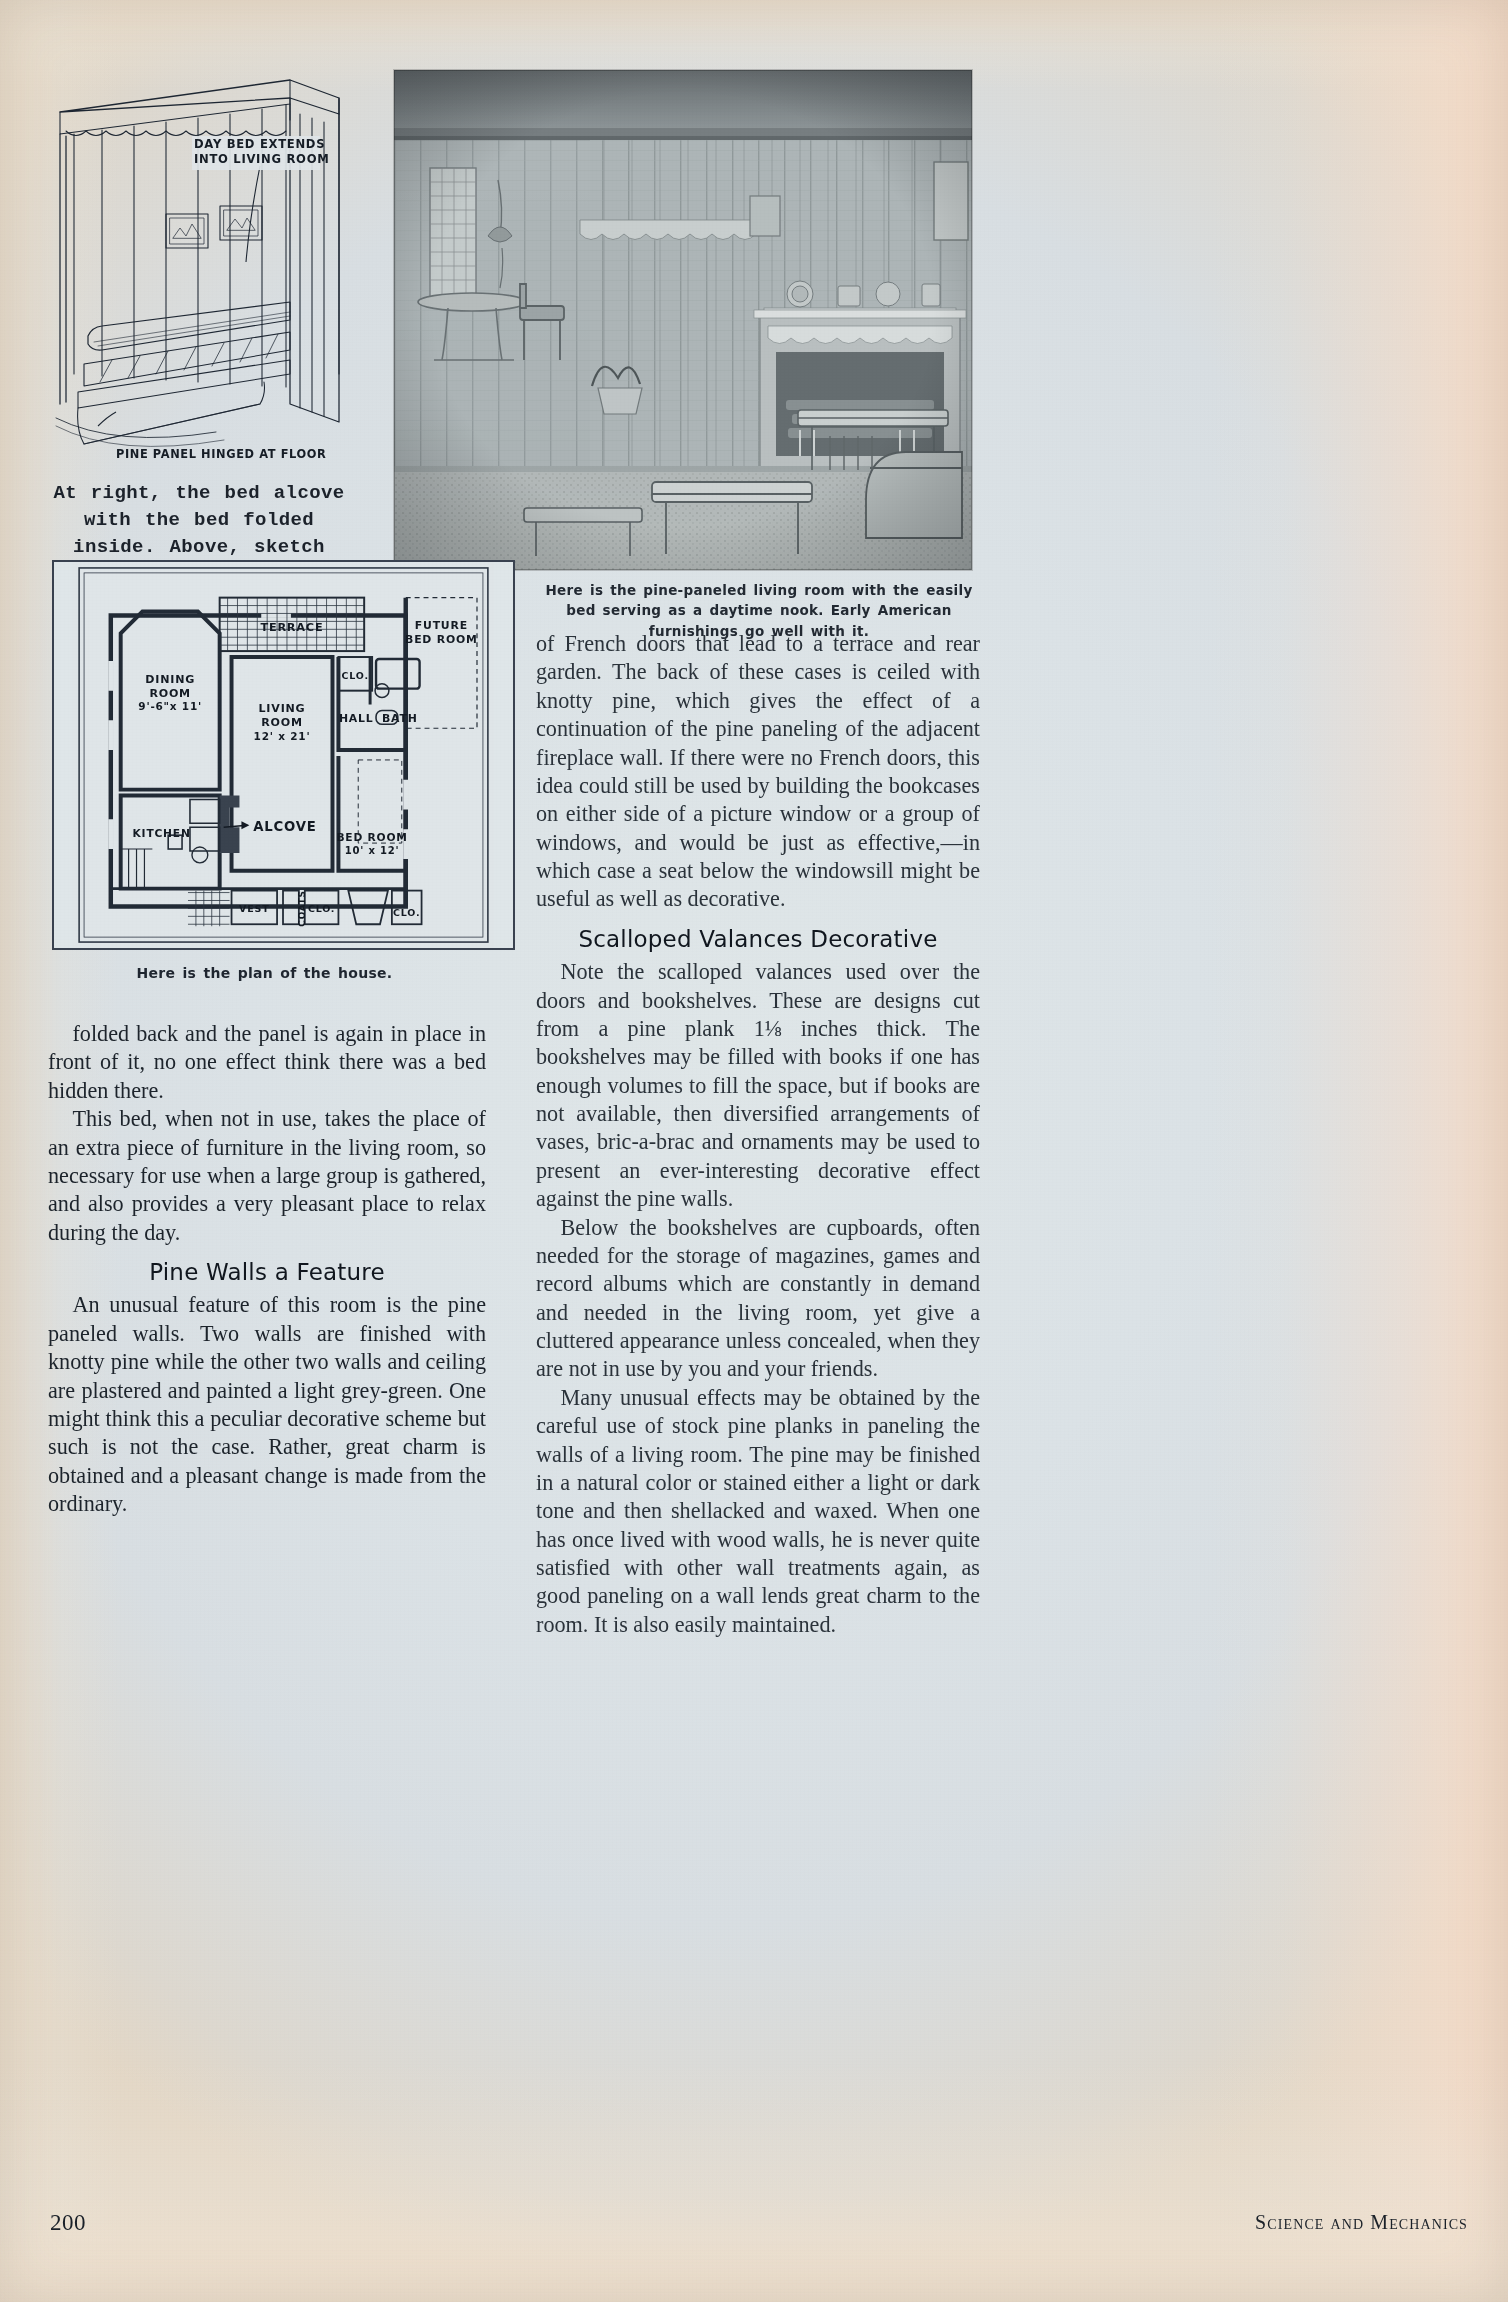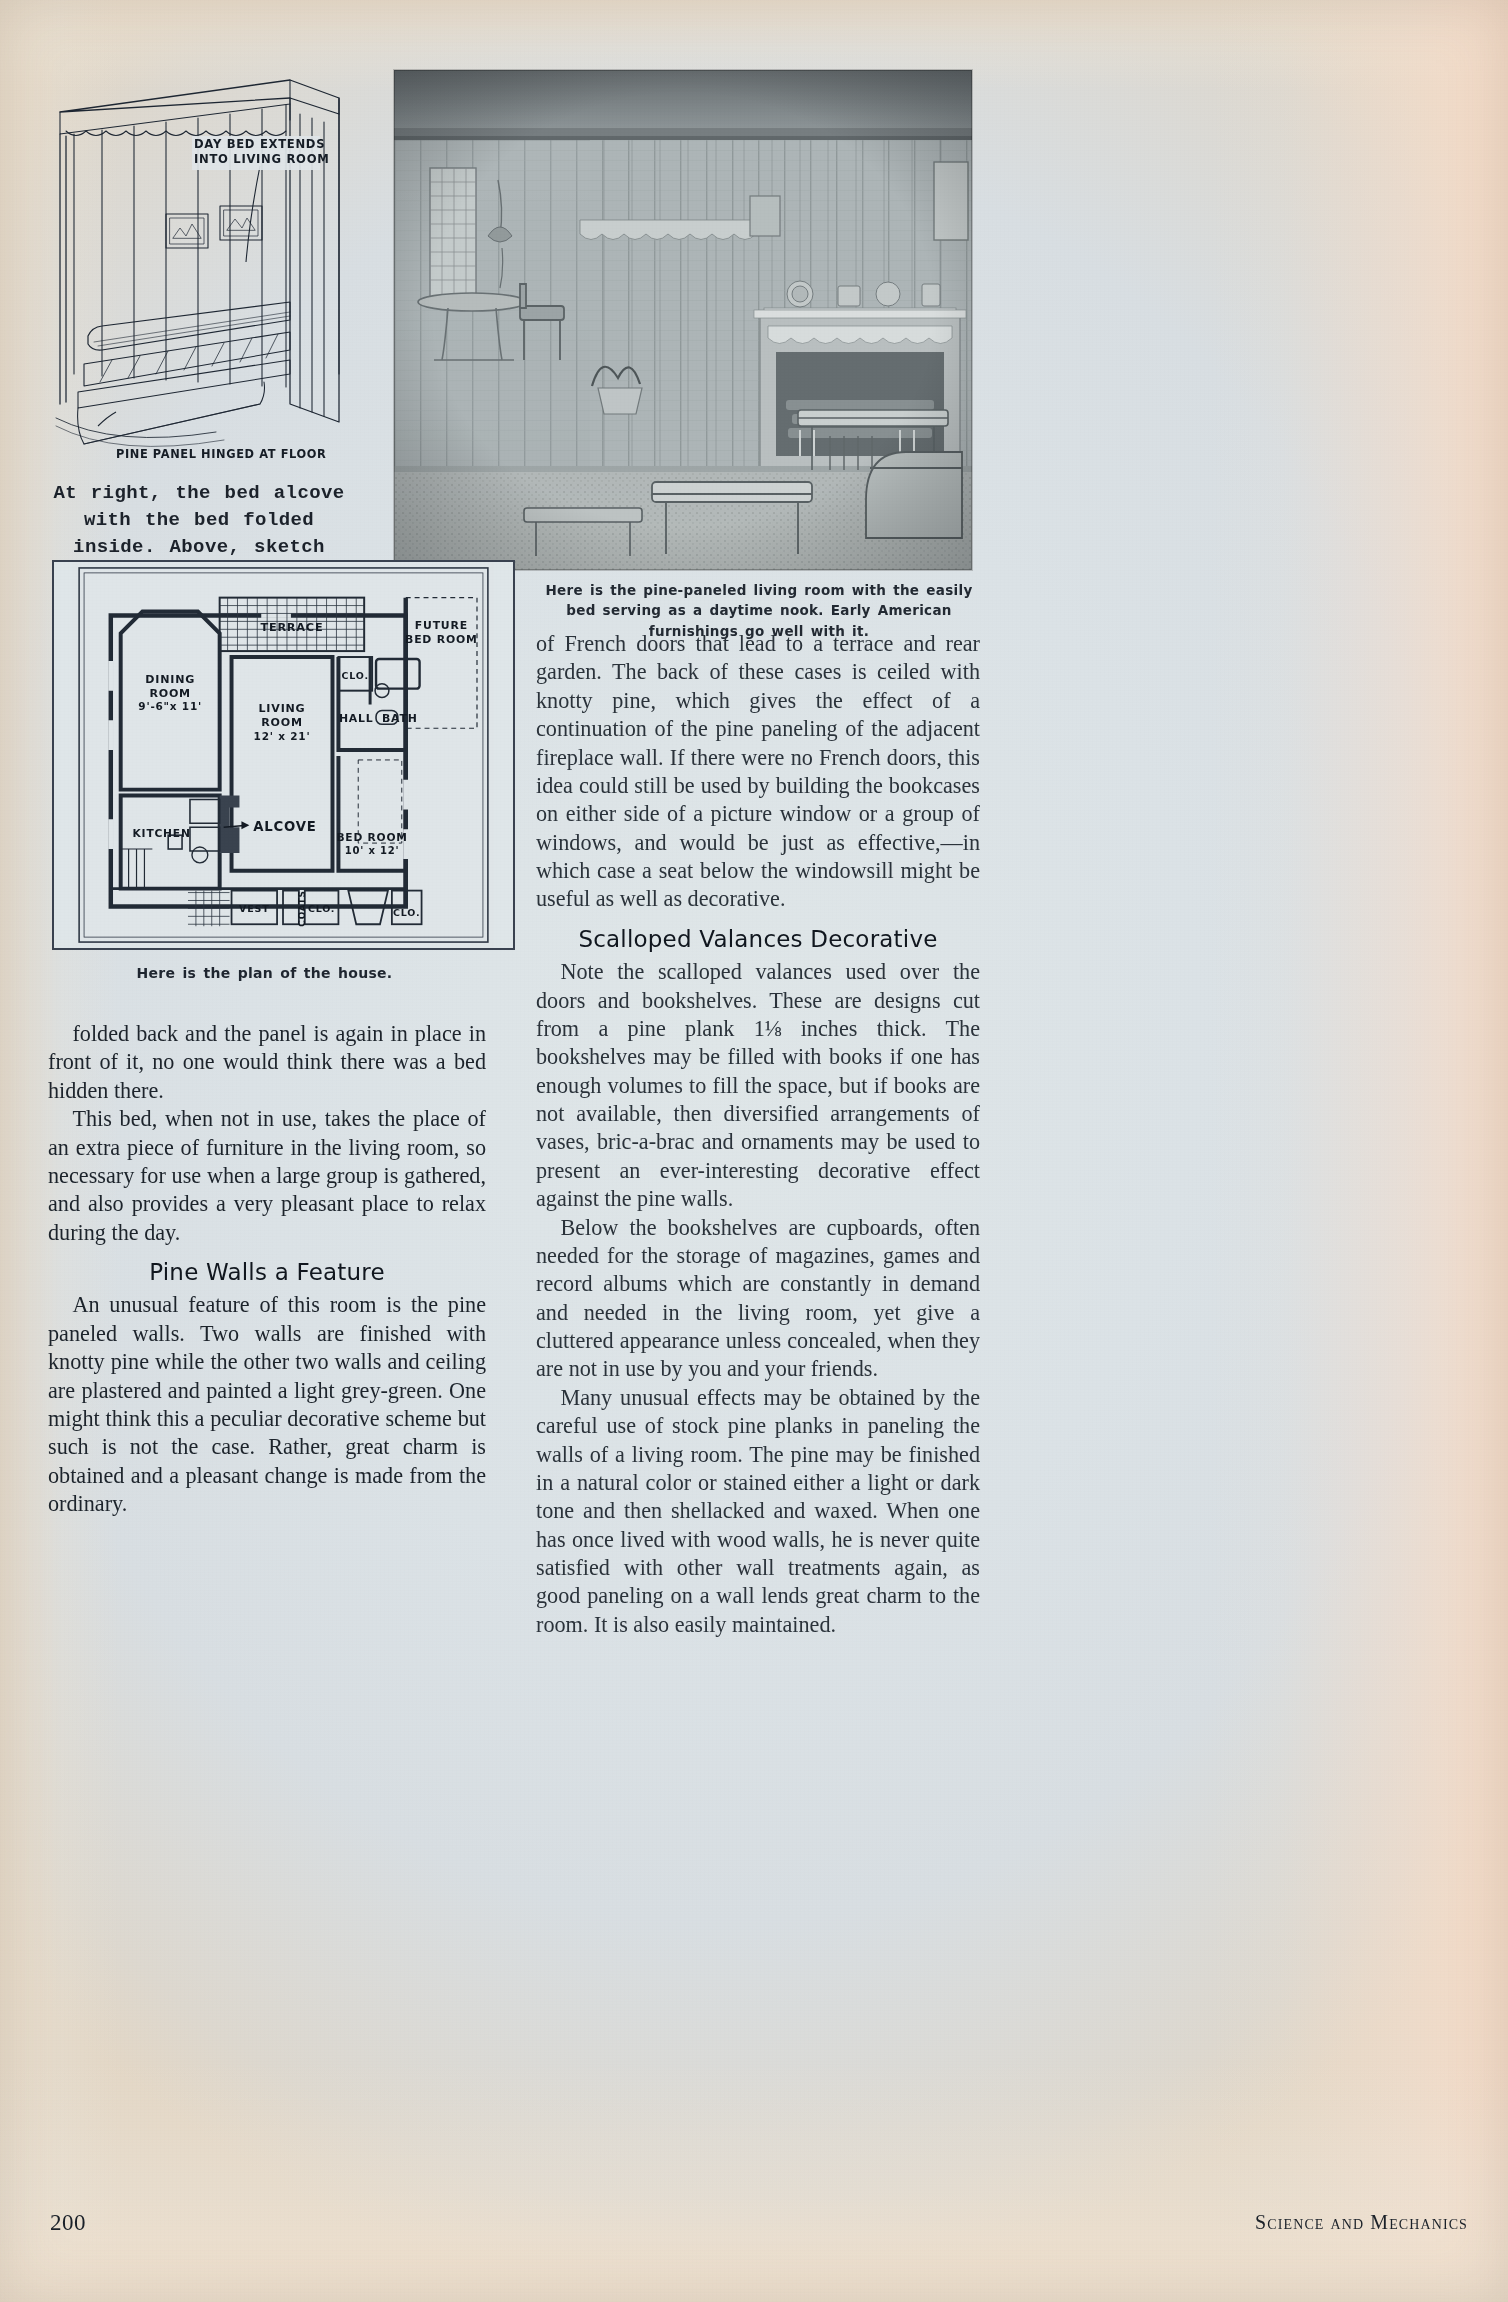--- a/index.html
+++ b/index.html
@@ -493,21 +493,21 @@
           <text x="220" y="364" font-size="9" text-anchor="middle" transform="rotate(-90 220 350)">COATS</text>
           <text x="251" y="354" font-size="9.6" text-anchor="middle">CLO.</text>
           <text x="337" y="358" font-size="9.6" text-anchor="middle">CLO.</text>
         </g>
       </svg>
     </div>
 
     <div class="plan-caption">Here is the plan of the house.</div>
 
     <div class="col left">
-      <p>folded back and the panel is again in place in front of it, no one would think there was a bed hidden there.</p>
+      <p>folded back and the panel is again in place in front of it, no one effect think there was a bed hidden there.</p>
       <p>This bed, when not in use, takes the place of an extra piece of furniture in the living room, so necessary for use when a large group is gathered, and also provides a very pleasant place to relax during the day.</p>
       <h2 class="subhead">Pine Walls a Feature</h2>
       <p>An unusual feature of this room is the pine paneled walls. Two walls are finished with knotty pine while the other two walls and ceiling are plastered and painted a light grey-green. One might think this a peculiar decorative scheme but such is not the case. Rather, great charm is obtained and a pleasant change is made from the ordinary.</p>
     </div>
 
     <div class="col right faded">
       <p class="noindent">of French doors that lead to a terrace and rear garden. The back of these cases is ceiled with knotty pine, which gives the effect of a continuation of the pine paneling of the adjacent fireplace wall. If there were no French doors, this idea could still be used by building the bookcases on either side of a picture window or a group of windows, and would be just as effective,—in which case a seat below the windowsill might be useful as well as decorative.</p>
       <h2 class="subhead">Scalloped Valances Decorative</h2>
       <p>Note the scalloped valances used over the doors and bookshelves. These are designs cut from a pine plank 1⅛ inches thick. The bookshelves may be filled with books if one has enough volumes to fill the space, but if books are not available, then diversified arrangements of vases, bric-a-brac and ornaments may be used to present an ever-interesting decorative effect against the pine walls.</p>
       <p>Below the bookshelves are cupboards, often needed for the storage of magazines, games and record albums which are constantly in demand and needed in the living room, yet give a cluttered appearance unless concealed, when they are not in use by you and your friends.</p>

